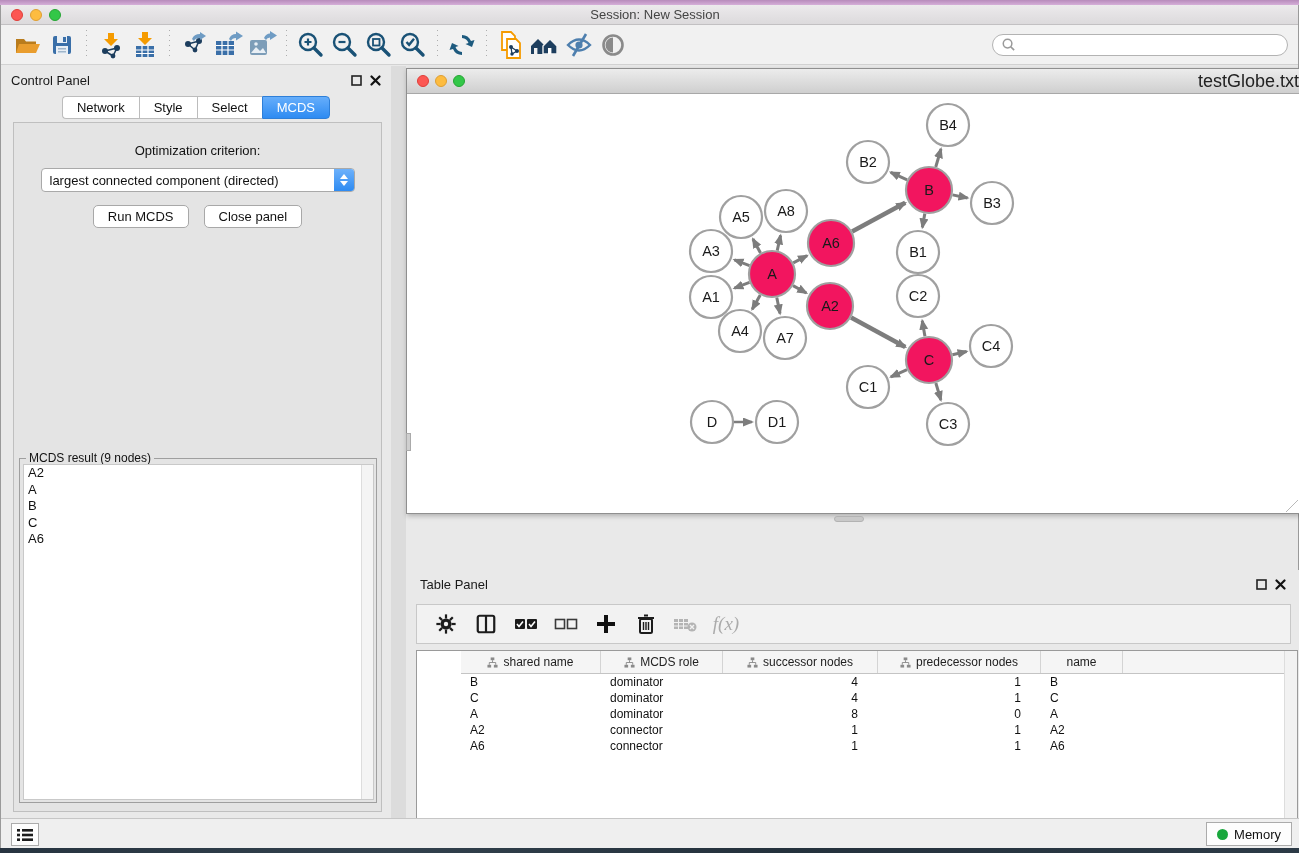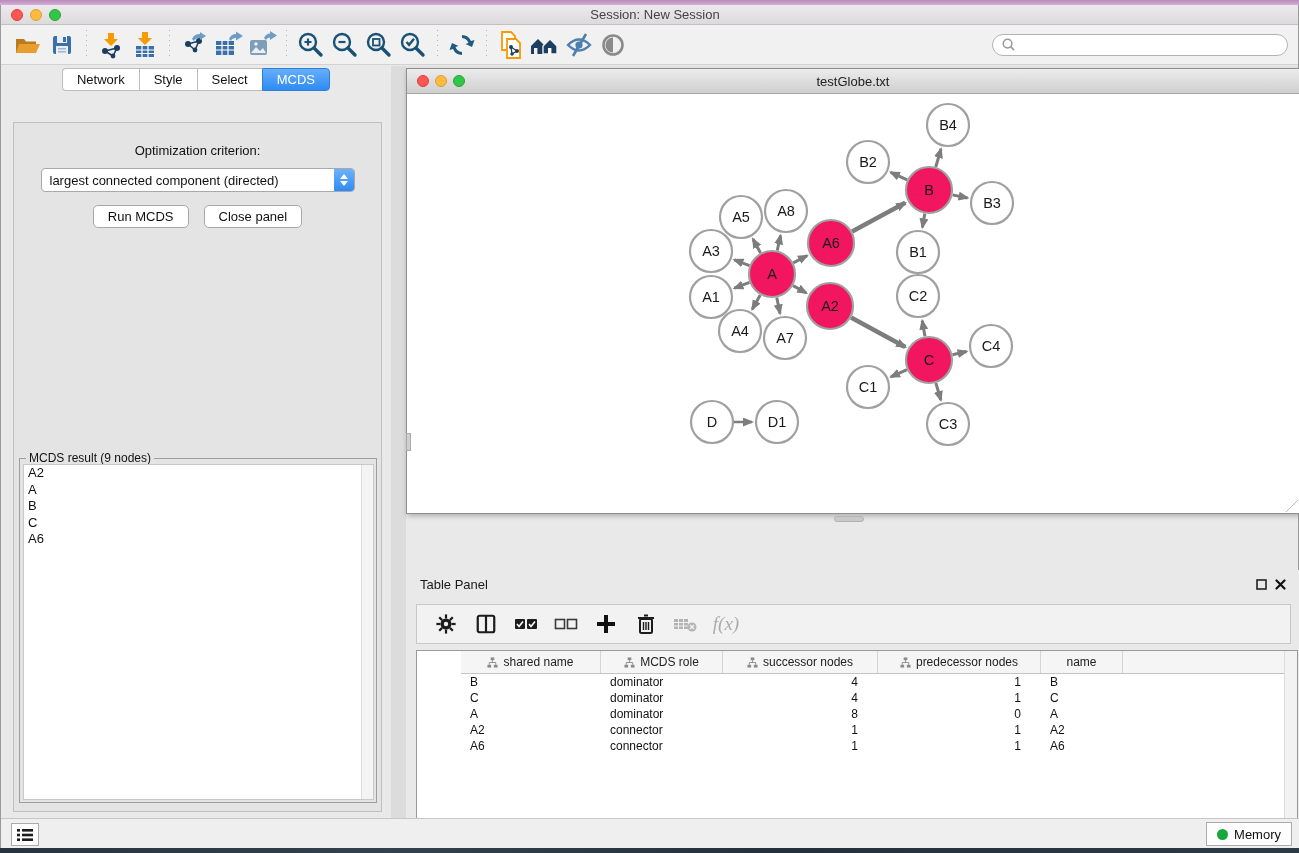--- a/index.html
+++ b/index.html
@@ -79,21 +79,21 @@
     border-radius:3px; border:1px solid #b3b3b3; }
   #net-left-grip { left:405px; top:428px; width:5px; height:18px; background:#cfcfcf;
     border:1px solid #aaa; }
 
   
   #net-window { left:405px; top:63px; width:894px; height:446px; background:#fff;
     border:1px solid #8f8f8f; box-shadow:1px 2px 5px rgba(0,0,0,.25); }
   #net-titlebar { height:25px; background:linear-gradient(#ececec,#cfcfcf);
     border-bottom:1px solid #a8a8a8; position:relative; }
   #net-titlebar .lights { position:absolute; left:10px; top:6px; display:flex; gap:6px; }
-  #net-titlebar .title { text-align:center; font-size:13px; color:#222; line-height:25px; }
+  #net-titlebar .title { text-align:right; font-size:18px; color:#222; line-height:25px; }
   #net-canvas { position:relative; width:892px; height:419px; background:#fff; }
   #resize-grip { position:absolute; right:1px; bottom:1px; width:12px; height:12px;
     background:
      linear-gradient(135deg, transparent 46%, #b9b9b9 46%, #b9b9b9 54%, transparent 54%); }
 
   
   #table-panel { left:405px; top:518px; width:894px; height:300px; background:#e9e9e9;margin-top:47px; }
   #tp-header { height:28px; display:flex; align-items:center; padding:0 14px; }
   #tp-header .hdr-title { font-size:13px; color:#1a1a1a; }
   #tp-toolbar { position:absolute; left:10px; top:34px; width:875px; height:40px;
@@ -275,20 +275,31 @@
     <div id="searchbox">
       <svg width="15" height="15" viewBox="0 0 16 16">
         <circle cx="7" cy="7" r="4.6" fill="none" stroke="#9a9a9a" stroke-width="1.6"></circle>
         <path d="M10.4 10.4 L14 14" stroke="#9a9a9a" stroke-width="1.8"></path>
       </svg>
       <input type="text" value="" style="">
     </div>
   </div>
 
   <div id="control-panel" class="abs">
+    <div id="cp-header">
+      <span class="hdr-title">Control Panel</span>
+      <span class="hdr-icons">
+        <svg width="11" height="11" viewBox="0 0 11 11">
+          <rect x="1" y="1" width="9" height="9" fill="none" stroke="#222" stroke-width="1.6"></rect>
+          </svg>
+        <svg width="11" height="11" viewBox="0 0 11 11">
+          <path d="M1.5 1.5 L9.5 9.5 M9.5 1.5 L1.5 9.5" stroke="#111" stroke-width="2.2" stroke-linecap="round"></path>
+          </svg>
+      </span>
+    </div>
     <div id="cp-tabs">
         <span class="cp-tab">Network</span>
         <span class="cp-tab">Style</span>
         <span class="cp-tab">Select</span>
         <span class="cp-tab active">MCDS</span>
       </div>
     <div id="cp-frame">
       <div id="opt-label">Optimization criterion:</div>
       <div id="opt-select">
         <span class="sel-text">largest connected component (directed)</span>

